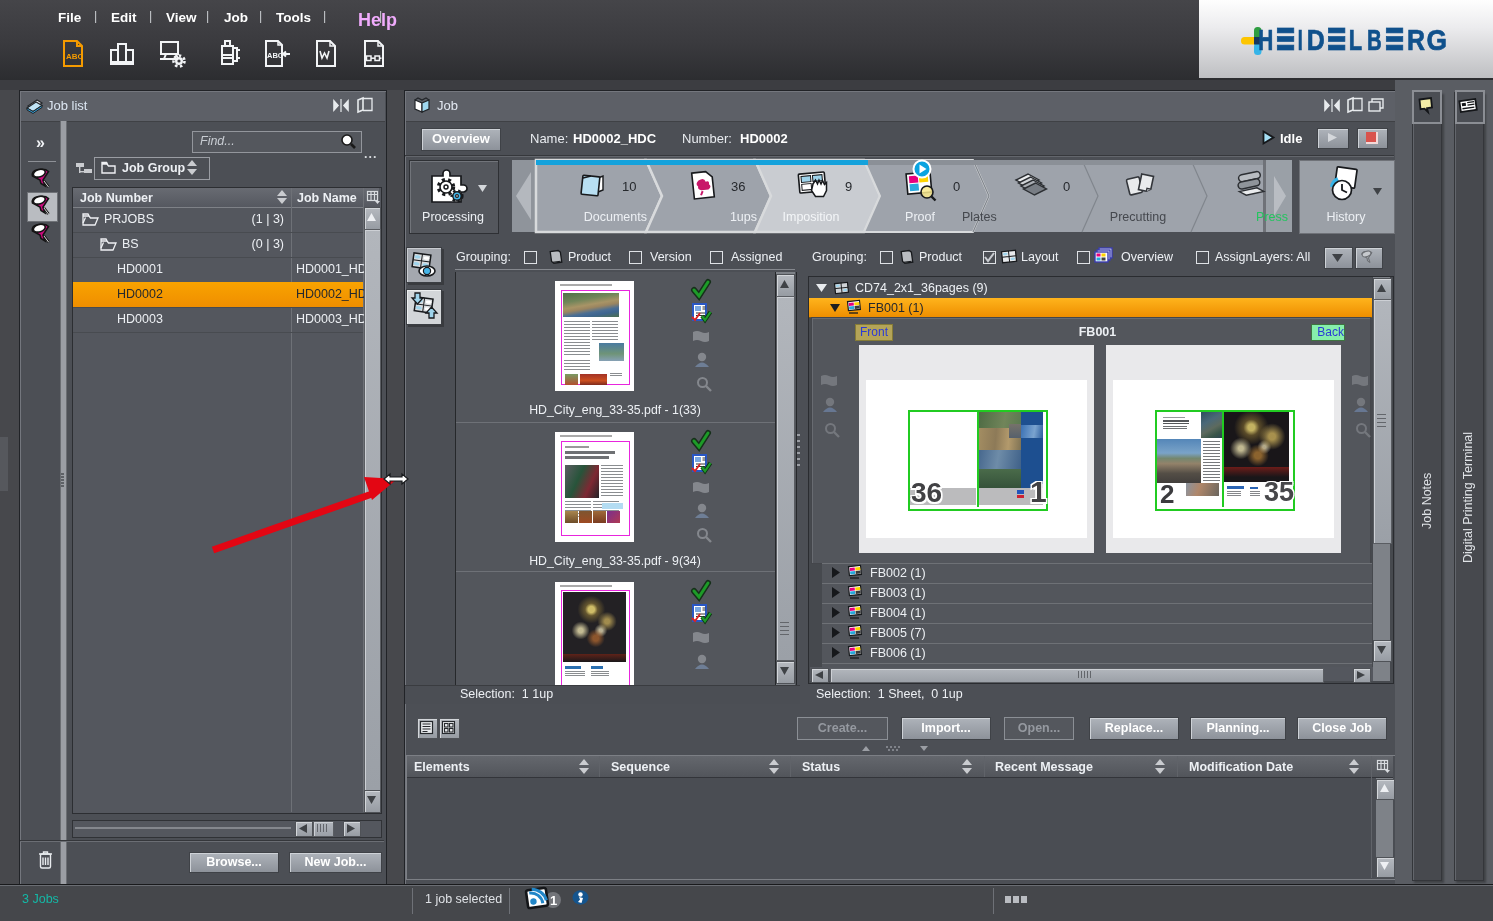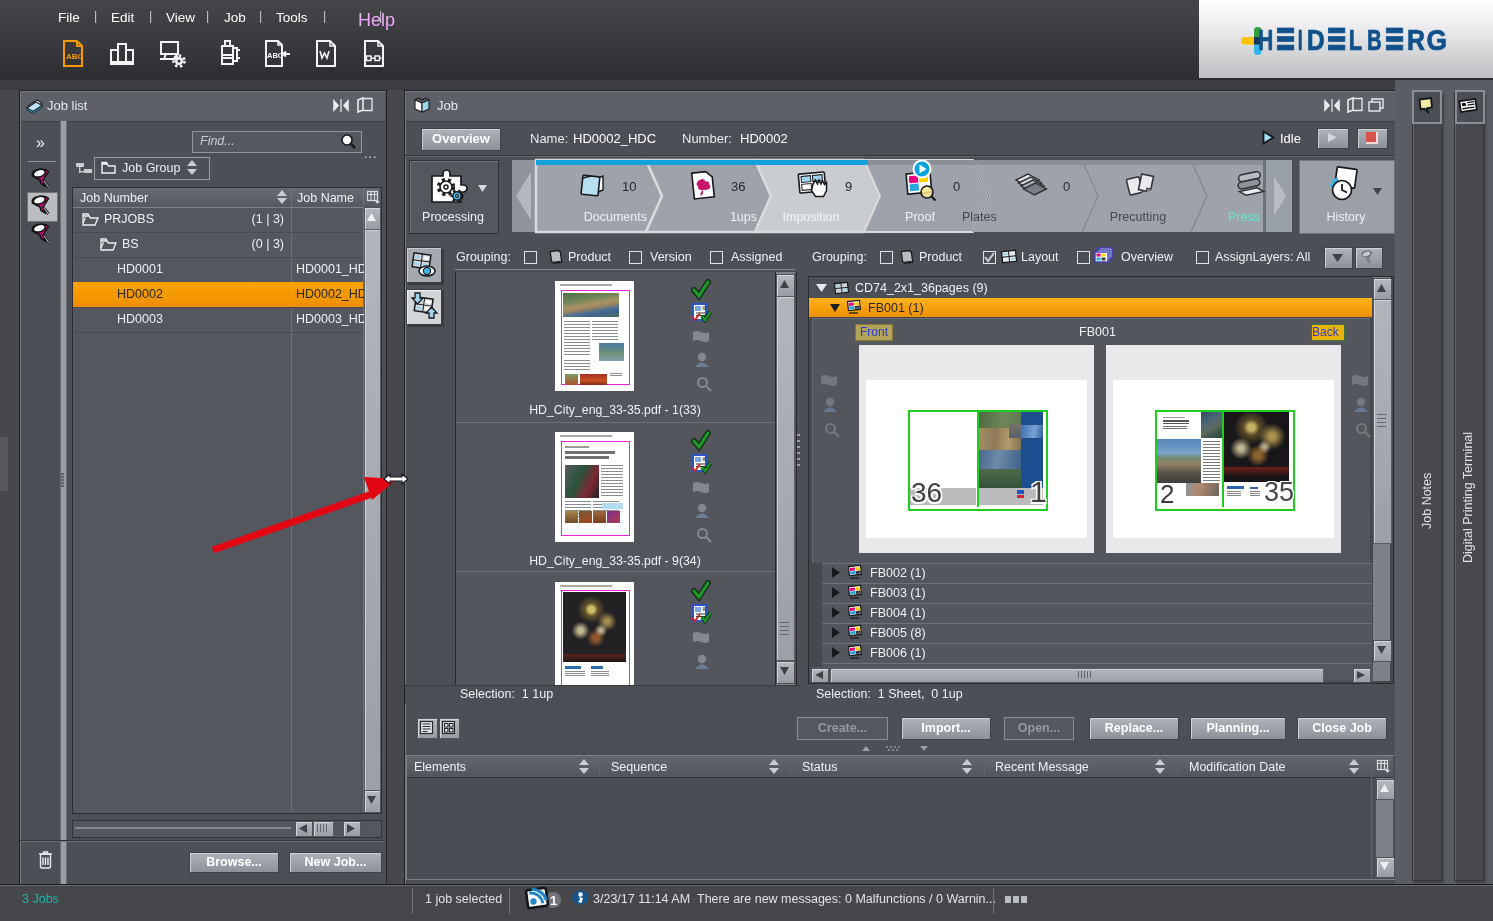--- a/index.html
+++ b/index.html
@@ -1,17 +1,17 @@
 <!DOCTYPE html>
 <html><head><meta charset="utf-8"><style>
 html,body{margin:0;padding:0}
 #root{position:relative;width:1493px;height:921px;background:#47484c;font-family:"Liberation Sans",sans-serif;overflow:hidden}
 .a{position:absolute}
 .t{position:absolute;white-space:nowrap;font-size:12.5px;color:#edf0f4}
-.b{font-weight:normal}
+.b{font-weight:bold}
 .dk{color:#26292d}
 .panel{position:absolute;background:#4c4f55;border:1px solid #212327;box-shadow:inset 1px 1px 0 #74777e}
 .ptitle{position:absolute;left:1px;right:1px;top:1px;height:29px;background:#5d6067;border-bottom:1px solid #3f4145}
 .gbtn{position:absolute;background:linear-gradient(#aeb3ba,#8d929a);border:1px solid #3f4247;box-shadow:inset 1px 1px 0 #ced2d7;color:#fff;font-weight:bold;font-size:12.5px;text-align:center}
 .dbtn{position:absolute;background:#54575d;border:1px solid #8b8f95;color:#9599a0;font-weight:bold;font-size:12.5px;text-align:center}
 .sb{position:absolute;background:linear-gradient(#b5b9bf,#979ca3);border:1px solid #4f5257;box-shadow:inset 1px 1px 0 #d3d6da}
 .thumb{position:absolute;background:linear-gradient(#b2b6bc,#9ba0a7);border:1px solid #5a5d62;box-shadow:inset 1px 1px 0 #cdd0d5}
 .cb{position:absolute;width:11px;height:11px;background:#4b4e54;border:1px solid #dfe2e6}
 .sep{position:absolute;background:#6e7177}
 .vline{position:absolute;width:1px;background:#606369}
@@ -407,21 +407,21 @@
       </g>
 </svg>
 <div class="t" style="left:1083px;top:210px;width:110px;text-align:center;color:#45484e">Precutting</div>
 <svg style="left:1234px;top:170px" width="34" height="30" viewBox="0 0 34 30">
  <g transform="rotate(-12 17 14)">
  <rect x="6" y="3" width="22" height="7" rx="3.5" fill="#b9bdc2" stroke="#2c2f33" stroke-width="1.5"></rect>
  <rect x="4" y="10" width="22" height="7" rx="3.5" fill="#8f949a" stroke="#2c2f33" stroke-width="1.5"></rect>
  <path d="M4 19 l18 0 6 5 h-18 z" fill="#e9ebed" stroke="#2c2f33" stroke-width="1.4"></path>
  </g>
 </svg>
-<div class="t" style="left:1200px;top:210px;width:88px;text-align:center;color:#5eead4">Press</div>
+<div class="t" style="left:1200px;top:210px;width:88px;text-align:right;color:#22c55e">Press</div>
 
 <svg style="left:912px;top:159px" width="20" height="20" viewBox="0 0 20 20">
  <circle cx="10" cy="10" r="8.5" fill="#0aa3e0" stroke="#fff" stroke-width="2"></circle>
  <path d="M7.5 5.5 l7 4.5 -7 4.5 z" fill="#fff"></path>
 </svg>
 
 <div class="a" style="left:1299px;top:160px;width:94px;height:72px;background:#9ba0a7;border:1px solid #6f7278"></div>
 <svg style="left:1326px;top:166px" width="40" height="38" viewBox="0 0 40 38">
  <rect x="10" y="2" width="20" height="19" rx="1" fill="#fff" stroke="#17191c" stroke-width="1.7" transform="rotate(8 20 11)"></rect>
  <path d="M6 21 a10 10 0 0 1 6 -8" fill="none" stroke="#35b4e8" stroke-width="4"></path>
@@ -684,21 +684,21 @@
         <rect x="3" y="6" width="5" height="3" fill="#29a8dd"></rect>
         <rect x="8.5" y="6" width="5" height="3" fill="#3a3a3a"></rect>
       </g>
  <path d="M3 13 h9" stroke="#17191c" stroke-width="1.3"></path>
 </svg>
 <div class="t dk" style="left:868px;top:301px">FB001 (1)</div>
 
 <div class="a" style="left:811px;top:317px;width:558px;height:245px;background:#53565c;border:1px solid #44464b;box-shadow:inset 1px 1px 0 #686b71"></div>
 <div class="a" style="left:855px;top:324px;width:36px;height:15px;background:#b4a458;border:1px solid #857b36;color:#2b3bd6;font-size:12px;text-align:center;line-height:15px">Front</div>
 <div class="t b" style="left:1010px;top:325px;width:175px;text-align:center;font-size:12.5px">FB001</div>
-<div class="a" style="left:1311px;top:324px;width:32px;height:15px;background:#eab308;border:1px solid #3e7440;color:#2b3bd6;font-size:12px;text-align:left;line-height:15px">Back</div>
+<div class="a" style="left:1311px;top:324px;width:32px;height:15px;background:#86efac;border:1px solid #3e7440;color:#2b3bd6;font-size:12px;text-align:right;line-height:15px">Back</div>
 
 <div class="a" style="left:859px;top:345px;width:235px;height:208px;background:#e9e9eb"></div>
 <div class="a" style="left:866px;top:380px;width:221px;height:158px;background:#fff"></div>
 <div class="a" style="left:1106px;top:345px;width:235px;height:208px;background:#e9e9eb"></div>
 <div class="a" style="left:1113px;top:380px;width:221px;height:158px;background:#fff"></div>
 
 <div class="a" style="left:908px;top:410px;width:136px;height:97px;border:2px solid #21cb21;background:#fff"></div>
 <div class="a" style="left:977px;top:410px;width:2px;height:97px;background:#21cb21"></div>
 <div class="a" style="left:910px;top:488px;width:66px;height:17px;background:#bbbbbd"></div>
 <div class="a" style="left:979px;top:412px;width:42px;height:76px;background:#5c7a4e"></div>
@@ -829,21 +829,21 @@
         <rect x="3" y="2.5" width="5" height="3" fill="#e6007e"></rect>
         <rect x="8.5" y="2.5" width="5" height="3" fill="#ffd400"></rect>
         <rect x="3" y="6" width="5" height="3" fill="#29a8dd"></rect>
         <rect x="8.5" y="6" width="5" height="3" fill="#3a3a3a"></rect>
       </g>
       <path d="M3 13 h9" stroke="#17191c" stroke-width="1.3"></path>
     </svg>
 <div class="t" style="left:870px;top:566px">FB002 (1)</div>
 <div class="t" style="left:870px;top:586px">FB003 (1)</div>
 <div class="t" style="left:870px;top:606px">FB004 (1)</div>
-<div class="t" style="left:870px;top:626px">FB005 (8)</div>
+<div class="t" style="left:870px;top:626px">FB005 (7)</div>
 <div class="t" style="left:870px;top:646px">FB006 (1)</div>
 
 <div class="a" style="left:1373px;top:277px;width:17px;height:404px;background:#7e8288"></div>
 <div class="sb" style="left:1373px;top:278px;width:17px;height:20px"></div>
 <svg style="left:1377px;top:284px" width="9" height="8" viewBox="0 0 9 8">
       <path d="M4.5 0 l4.5 8 h-9 z" fill="#3f4246"></path>
     </svg>
 <div class="thumb" style="left:1373px;top:299px;width:17px;height:243px"></div>
 <div class="a" style="left:1377px;top:414px;width:9px;height:13px;background:repeating-linear-gradient(#63666b 0 1px,transparent 1px 4px)"></div>
 <div class="sb" style="left:1373px;top:640px;width:17px;height:20px"></div>
@@ -983,21 +983,20 @@
  <path d="M6 6 a12 12 0 0 1 12 12" fill="none" stroke="#2186c8" stroke-width="3"></path>
  <path d="M9 2.5 a15.5 15.5 0 0 1 13 13" fill="none" stroke="#2186c8" stroke-width="3"></path>
       </g>
  <text x="26" y="19" font-size="13" font-weight="bold" fill="#fff">1</text>
 </svg>
 <svg style="left:572px;top:890px" width="17" height="15" viewBox="0 0 17 15">
  <ellipse cx="8.5" cy="7.5" rx="8" ry="7.2" fill="#15558e"></ellipse>
  <circle cx="8.5" cy="4.5" r="2.2" fill="#fff"></circle>
  <path d="M7 7 l4 1 -1.5 5 -3.5 -1 2 -2.5 z" fill="#fff"></path>
 </svg>
-<div class="t" style="left:593px;top:892px;color:#dfe2e6">3/23/17 11:14 AM&nbsp;&nbsp;There are new messages: 0 Malfunctions / 0 Warnin...</div>
 <div class="vline" style="left:993px;top:888px;height:26px;background:#6e7177"></div>
 <div class="a" style="left:1005px;top:896px;width:6px;height:7px;background:#b9bcc1"></div>
 <div class="a" style="left:1013px;top:896px;width:6px;height:7px;background:#b9bcc1"></div>
 <div class="a" style="left:1021px;top:896px;width:6px;height:7px;background:#b9bcc1"></div>
 
 <div class="a" style="left:0;top:437px;width:8px;height:54px;background:#56585d"></div>
 
 <svg style="left:200px;top:460px" width="220" height="110" viewBox="0 0 220 110">
  <path d="M13 90 L172 34" stroke="#e30613" stroke-width="7" fill="none"></path>
  <polygon points="197,19 172,40 164,17" fill="#e30613"></polygon>

